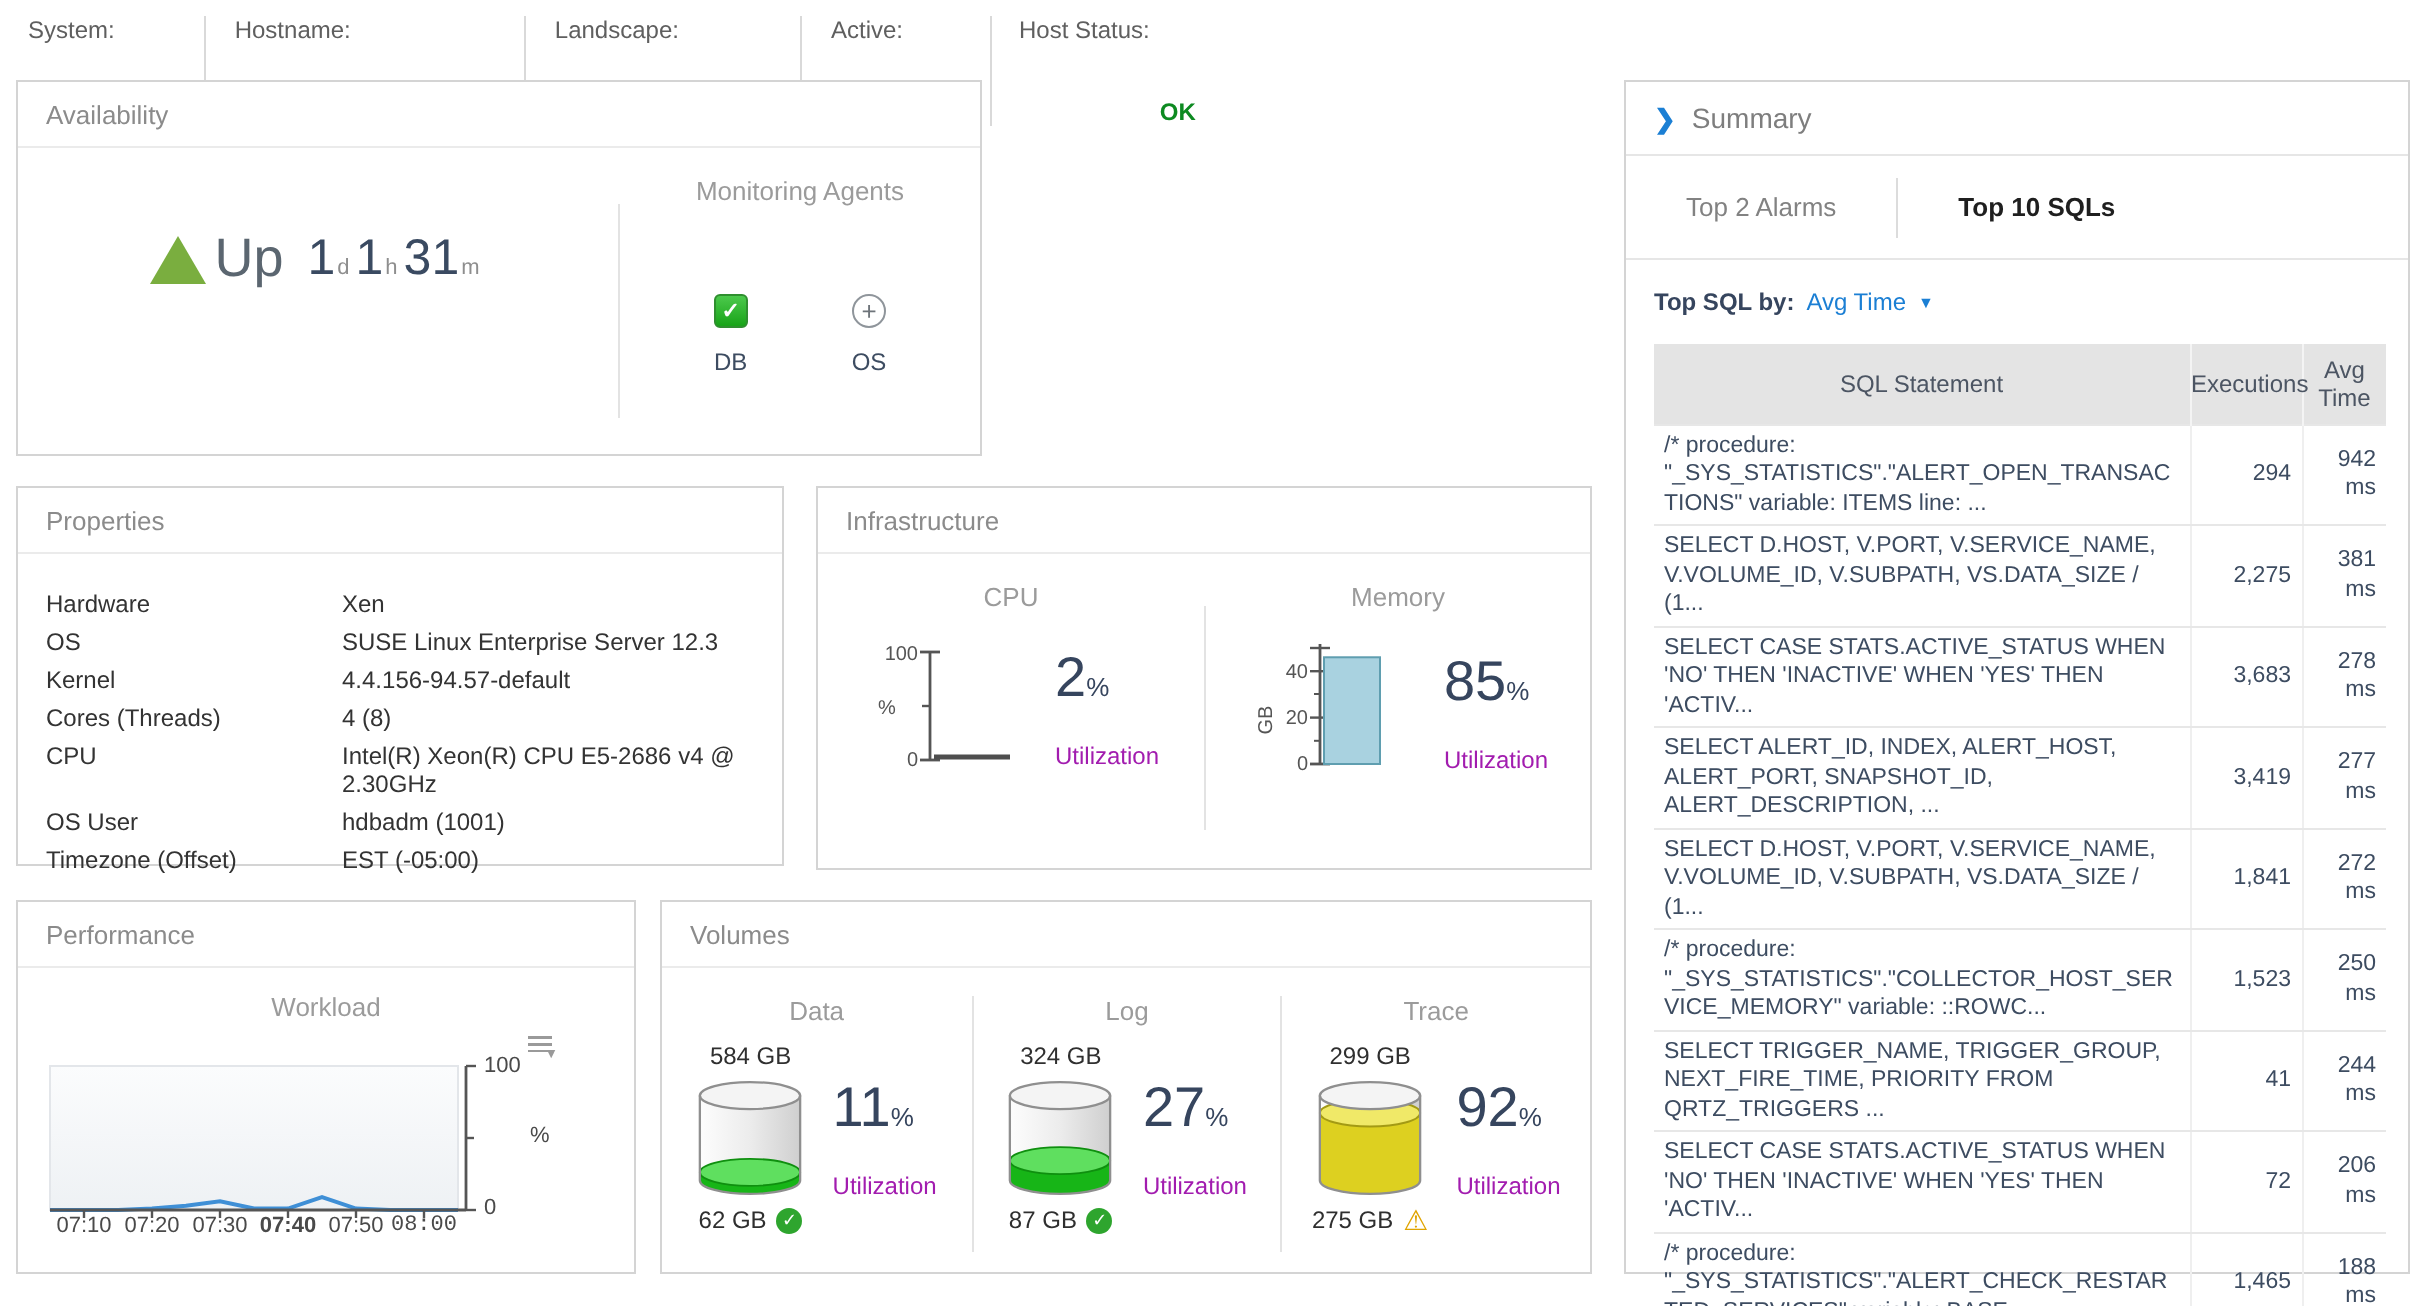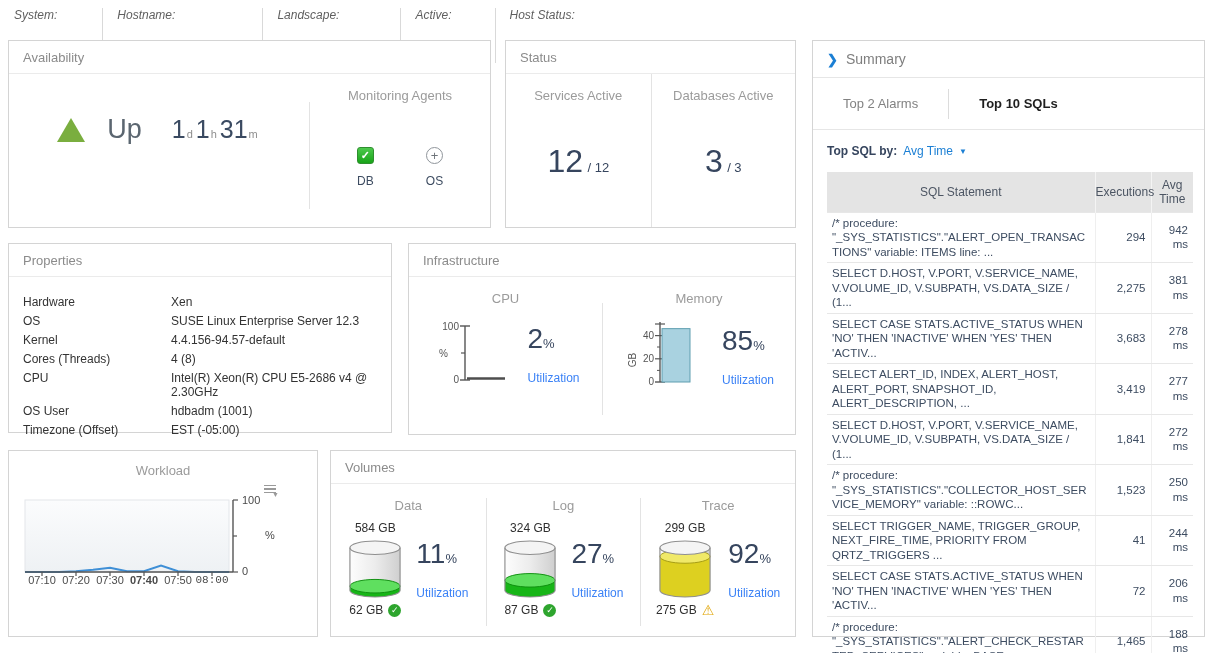--- a/index.html
+++ b/index.html
@@ -5,36 +5,36 @@
   * { margin:0; padding:0; box-sizing:border-box; }
   html,body { width:1215px; height:653px; background:#ffffff;
     font-family:"Liberation Sans", sans-serif; color:#3a4a61; overflow:hidden; }
   .page { position:relative; width:1215px; height:653px; }
 
   
   .topbar { position:absolute; left:14px; top:8px; display:flex; align-items:center; font-size:12px; }
   .tb-item { display:flex; gap:5px; padding:0 14px; border-right:1px solid #d9d9d9; }
   .tb-item:first-child { padding-left:0; }
   .tb-item:last-child { border-right:none; }
-  .tb-label { color:#5f5f5f;font-style:italic; }
+  .tb-label { color:#5f5f5f; }
   .tb-value { color:#2c2c2c; font-weight:bold;margin-top:41px; }
   .tb-green { font-weight:bold; }
 
   
   .panel { position:absolute; background:#fff; border:1px solid #d4d4d4; }
   .panel-title { height:33px; line-height:33px; padding-left:14px; font-size:13px;
     color:#8b8b8b; border-bottom:1px solid #ebebeb; }
   .sect-head { font-size:13px; color:#9b9b9b; text-align:center; }
 
   
   .avail-body { display:flex; height:153px; }
   .avail-left { width:300px; padding-top:14px; }
   .avail-right { width:181px; border-left:1px solid #e3e3e3; margin:28px 0 18px 0; padding-top:0; }
   .avail-right .sect-head { margin-top:-14px; }
-  .up-row { display:flex; align-items:center; justify-content:center; gap:22px; margin-top:26px; }
+  .up-row { display:flex; align-items:center; justify-content:center; gap:4px; margin-top:26px; }
   .up-tri { width:0; height:0; border-left:14px solid transparent; border-right:14px solid transparent;
     border-bottom:24px solid #7aae3f; }
   .up-text { font-size:27px; color:#5b6670; }
   .uptime { display:flex; align-items:baseline; margin-left:8px; }
   .uptime .v { font-size:25px; color:#3a4a61; }
   .uptime .u { font-size:11px; color:#8e8e8e; margin:0 3px 0 1px; }
   .avail-caption { text-align:center; font-size:12.5px; color:#3d4c61; margin-top:14px; }
   .avail-caption b { font-size:13.5px; }
   .agents-row { display:flex; justify-content:center; gap:52px; margin-top:44px; }
   .agent { display:flex; flex-direction:column; align-items:center; gap:10px; font-size:12px; color:#3d4c61; }
@@ -60,21 +60,21 @@
 
   
   .infra-body { display:flex; height:156px; }
   .infra-half { width:50%; padding-top:14px; }
   .infra-half + .infra-half { border-left:1px solid #e3e3e3; margin:26px 0 18px; padding-top:0; }
   .infra-half + .infra-half .sect-head { margin-top:-12px; }
   .gauge-row { display:flex; align-items:center; justify-content:center; gap:18px; margin-top:10px; }
   .util-block { text-align:left; }
   .util-num { font-size:28px; color:#36455e; }
   .util-pct { font-size:13px; color:#36455e; }
-  .util-label { font-size:12px; color:#3b82f6; margin-top:16px; }
+  .util-label { font-size:12px; color:#a21caf; margin-top:16px; }
   .mini-axis-text { font-size:10px; fill:#555; font-family:"Liberation Sans",sans-serif; }
 
   
   .perf-head { margin-top:12px; }
   .chart-wrap { position:relative; margin:4px 0 0 8px; width:300px; height:120px; }
   .legend-ic { position:absolute; left:247px; top:3px; width:14px; height:13px; cursor:pointer; }
   .legend-ic .bars { display:block; width:12px; height:8px;
     background:repeating-linear-gradient(#9a9a9a 0 1.4px, transparent 1.4px 3.4px); }
   .legend-ic .caret { position:absolute; right:-1px; top:6px; font-size:7px; color:#9a9a9a; }
   .xlabels { position:absolute; top:92px; left:0; width:230px; font-size:11px; color:#4a4a4a; }
@@ -185,39 +185,20 @@
           </div>
           <div class="agent">
             <span class="ic-oscircle">+</span>
             <span>OS</span>
           </div>
         </div>
       </div>
     </div>
   </div>
 
-  <div class="panel" style="left:505px; top:40px; width:291px; height:188px;">
-    <div class="panel-title">Status</div>
-    <div class="status-body">
-      <div class="status-half">
-        <div class="sect-head">Services Active</div>
-        <div class="big-num-row">
-          <span class="big-num">12</span>
-          <span class="big-num-small">/ 12</span>
-        </div>
-      </div>
-      <div class="status-half">
-        <div class="sect-head">Databases Active</div>
-        <div class="big-num-row">
-          <span class="big-num">3</span>
-          <span class="big-num-small">/ 3</span>
-        </div>
-      </div>
-    </div>
-  </div>
 
   <div class="panel" style="left:8px; top:243px; width:384px; height:190px;">
     <div class="panel-title">Properties</div>
     <div class="props-list">
 
     <div class="prop-row">
         <span class="prop-label">Hardware</span>
         <span class="prop-value">Xen</span>
       </div>
         <div class="prop-row">
@@ -289,20 +270,21 @@
           <div class="util-block">
             <span class="util-num">85</span><span class="util-pct">%</span>
             <div class="util-label">Utilization</div>
           </div>
         </div>
       </div>
     </div>
   </div>
 
   <div class="panel" style="left:8px; top:450px; width:310px; height:187px;">
+    <div class="panel-title">Performance</div>
     <div class="sect-head perf-head">Workload</div>
     <div class="chart-wrap">
       <span class="legend-ic">
           <span class="bars"></span>
           <span class="caret">▼</span>
         </span>
       <svg width="262" height="92" style="position:absolute; left:0; top:14px;">
         <rect x="8" y="4" width="204" height="72" fill="url(#plotbg)" stroke="#e3e6ea" stroke-width="1"></rect>
         <polyline id="wl-line" fill="none" stroke="#3f8fd6" stroke-width="2" points="8,76 25,76 42,76 59,75.28 76,73.84 93,71.68 110,75.28 127,75.28 144,69.52 161,75.28 178,76 195,76 212,76"></polyline>
         <line x1="8" y1="76" x2="216" y2="76" stroke="#555" stroke-width="1.4"></line>

